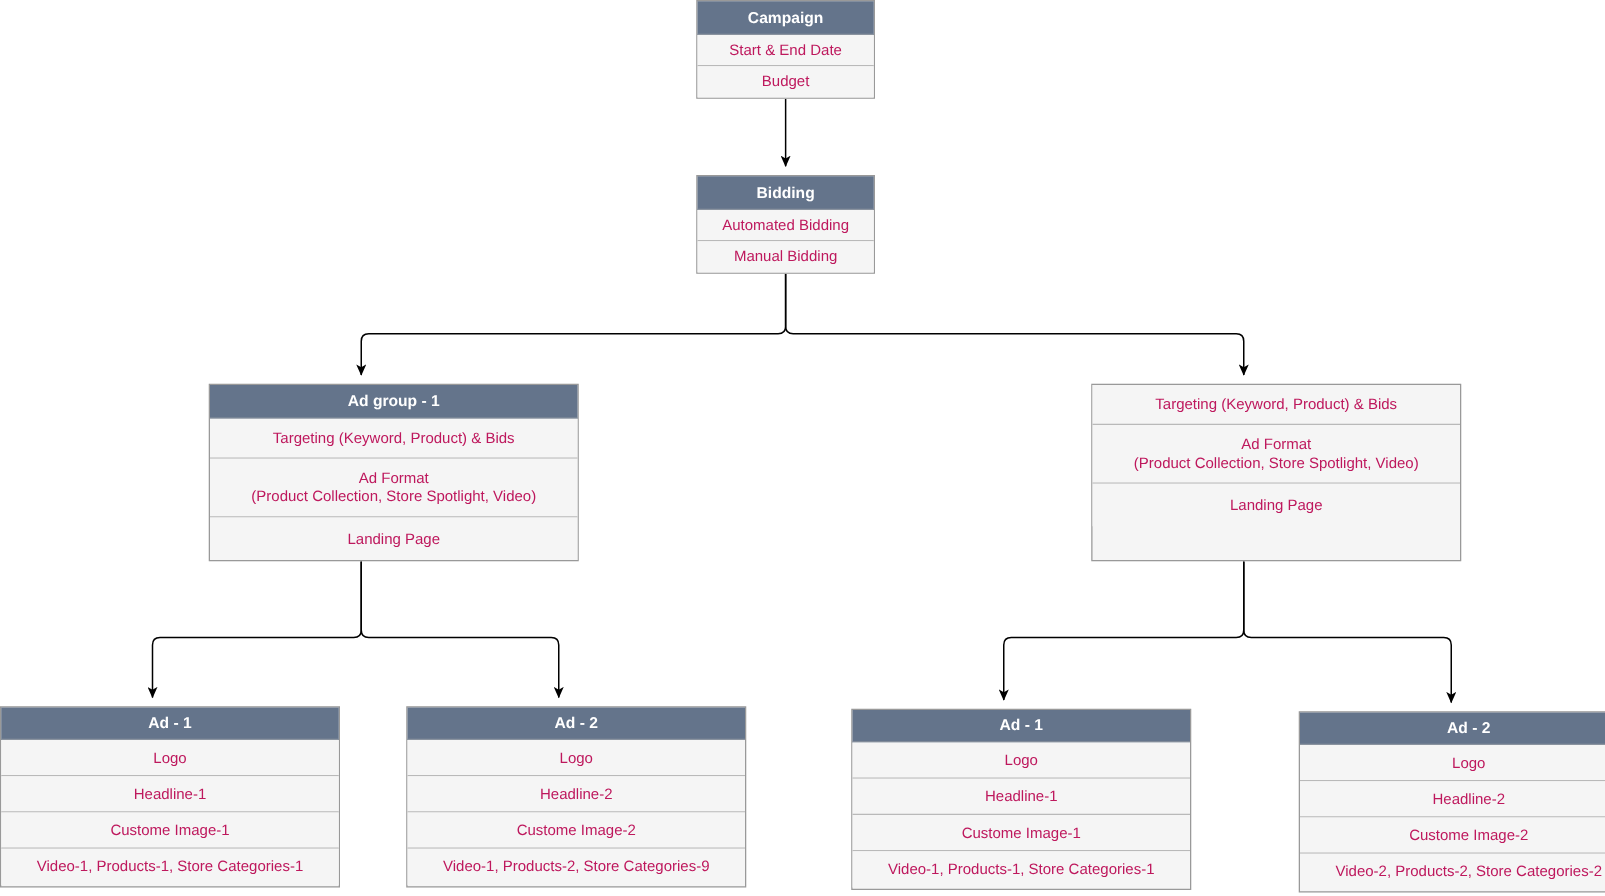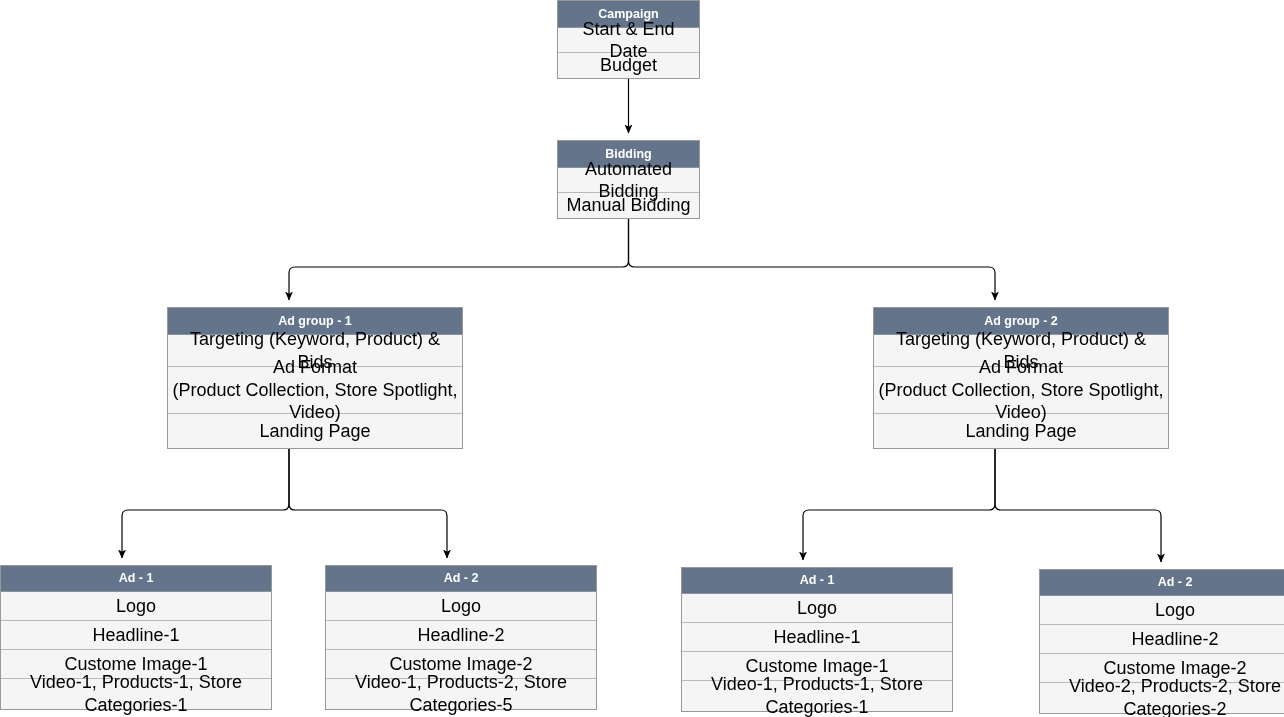--- a/index.html
+++ b/index.html
@@ -43,22 +43,22 @@
     text-align: center;
     line-height: 1.2;
     display: flex;
     align-items: center;
     justify-content: center;
     border-bottom: 1px solid #8a939f;
   }
   .node-row {
     box-sizing: border-box;
     background: #f5f5f5;
-    color: #000000;
-    font-size: 18px;
+    color: #be185d;
+    font-size: 12px;
     text-align: center;
     line-height: 1.25;
     display: flex;
     align-items: center;
     justify-content: center;
     border-bottom: 1px solid #b9b9b9;
     padding: 0 4px;
     white-space: pre-line;
   }
   .node-row:last-child {
@@ -133,41 +133,40 @@
 
   <div class="node adgroup" id="node-adgroup-1">
     <div class="node-header">Ad group - 1</div>
     <div class="node-row row-targeting">Targeting (Keyword, Product) &amp; Bids</div>
     <div class="node-row row-format">Ad Format
 (Product Collection, Store Spotlight, Video)</div>
     <div class="node-row row-landing">Landing Page</div>
   </div>
 
   <div class="node adgroup" id="node-adgroup-2">
-    <div class="node-header">Ad group - 2</div>
     <div class="node-row row-targeting">Targeting (Keyword, Product) &amp; Bids</div>
     <div class="node-row row-format">Ad Format
 (Product Collection, Store Spotlight, Video)</div>
     <div class="node-row row-landing">Landing Page</div>
   </div>
 
   <div class="node ad" id="node-ad-1-1">
     <div class="node-header">Ad - 1</div>
     <div class="node-row">Logo</div>
     <div class="node-row">Headline-1</div>
     <div class="node-row">Custome Image-1</div>
     <div class="node-row">Video-1, Products-1, Store Categories-1</div>
   </div>
 
   <div class="node ad" id="node-ad-1-2">
     <div class="node-header">Ad - 2</div>
     <div class="node-row">Logo</div>
     <div class="node-row">Headline-2</div>
     <div class="node-row">Custome Image-2</div>
-    <div class="node-row">Video-1, Products-2, Store Categories-5</div>
+    <div class="node-row">Video-1, Products-2, Store Categories-9</div>
   </div>
 
   <div class="node ad" id="node-ad-2-1">
     <div class="node-header">Ad - 1</div>
     <div class="node-row">Logo</div>
     <div class="node-row">Headline-1</div>
     <div class="node-row">Custome Image-1</div>
     <div class="node-row">Video-1, Products-1, Store Categories-1</div>
   </div>
 

